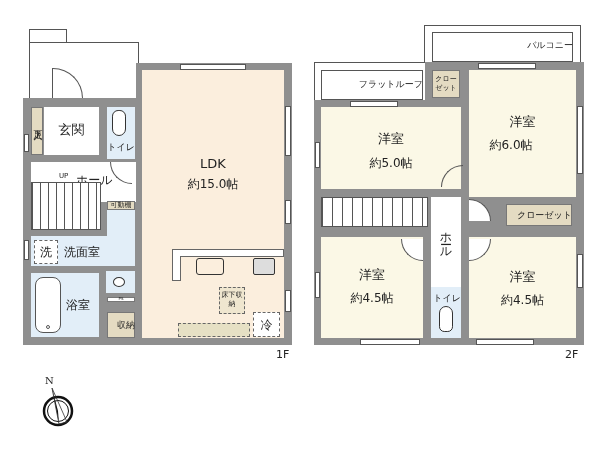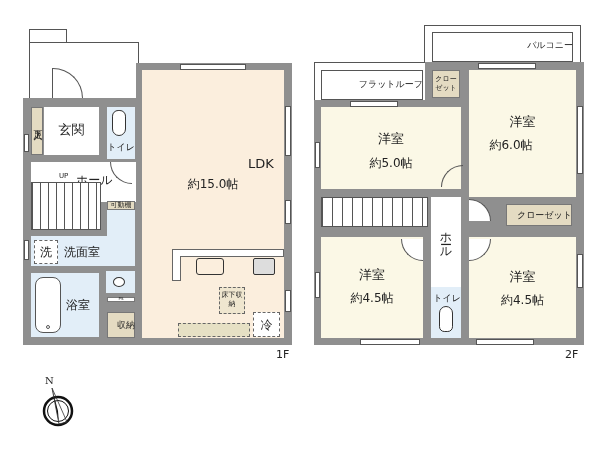--- a/index.html
+++ b/index.html
@@ -29,21 +29,21 @@
 
   <div class="abs outline" style="left:29px;top:29px;width:38px;height:14px;"></div>
   <div class="abs outline" style="left:29px;top:42px;width:110px;height:58px;"></div>
   <div class="abs" style="left:53px;top:68px;width:30px;height:30px;border-top:1px solid #555;border-right:1px solid #555;border-top-right-radius:30px;"></div>
   <div class="abs" style="left:52px;top:68px;width:1px;height:32px;background:#555;"></div>
 
   <div class="abs wall" style="left:23px;top:98px;width:117px;height:247px;"></div>
   <div class="abs wall" style="left:136px;top:63px;width:156px;height:282px;"></div>
 
   <div class="abs ldk" style="left:142px;top:70px;width:142px;height:268px;"></div>
-  <div class="lbl big" style="left:142px;top:157px;width:142px;margin-left:48px;">LDK</div>
+  <div class="lbl big" style="left:142px;top:157px;width:142px;">LDK</div>
   <div class="lbl mid" style="left:142px;top:178px;width:142px;">約15.0帖</div>
 
   <div class="abs" style="left:172px;top:249px;width:112px;height:32px;background:#fff;border:1px solid #666;"></div>
   <div class="abs ldk" style="left:180px;top:256px;width:104px;height:25px;border-left:1px solid #666;border-top:1px solid #666;"></div>
   <div class="abs" style="left:196px;top:258px;width:28px;height:17px;border:1.5px solid #333;border-radius:3px;"></div>
   <div class="abs" style="left:253px;top:258px;width:22px;height:17px;border:1.5px solid #333;background:#ddd;border-radius:2px;"></div>
   <div class="abs dash" style="left:219px;top:287px;width:26px;height:27px;background:#efe6cf;"></div>
   <div class="lbl xs" style="left:220px;top:291px;width:24px;white-space:normal;line-height:9px;">床下収納</div>
   <div class="abs dash" style="left:178px;top:323px;width:72px;height:14px;background:#e6e0c4;"></div>
   <div class="abs dash" style="left:253px;top:312px;width:27px;height:25px;background:#fff;"></div>

